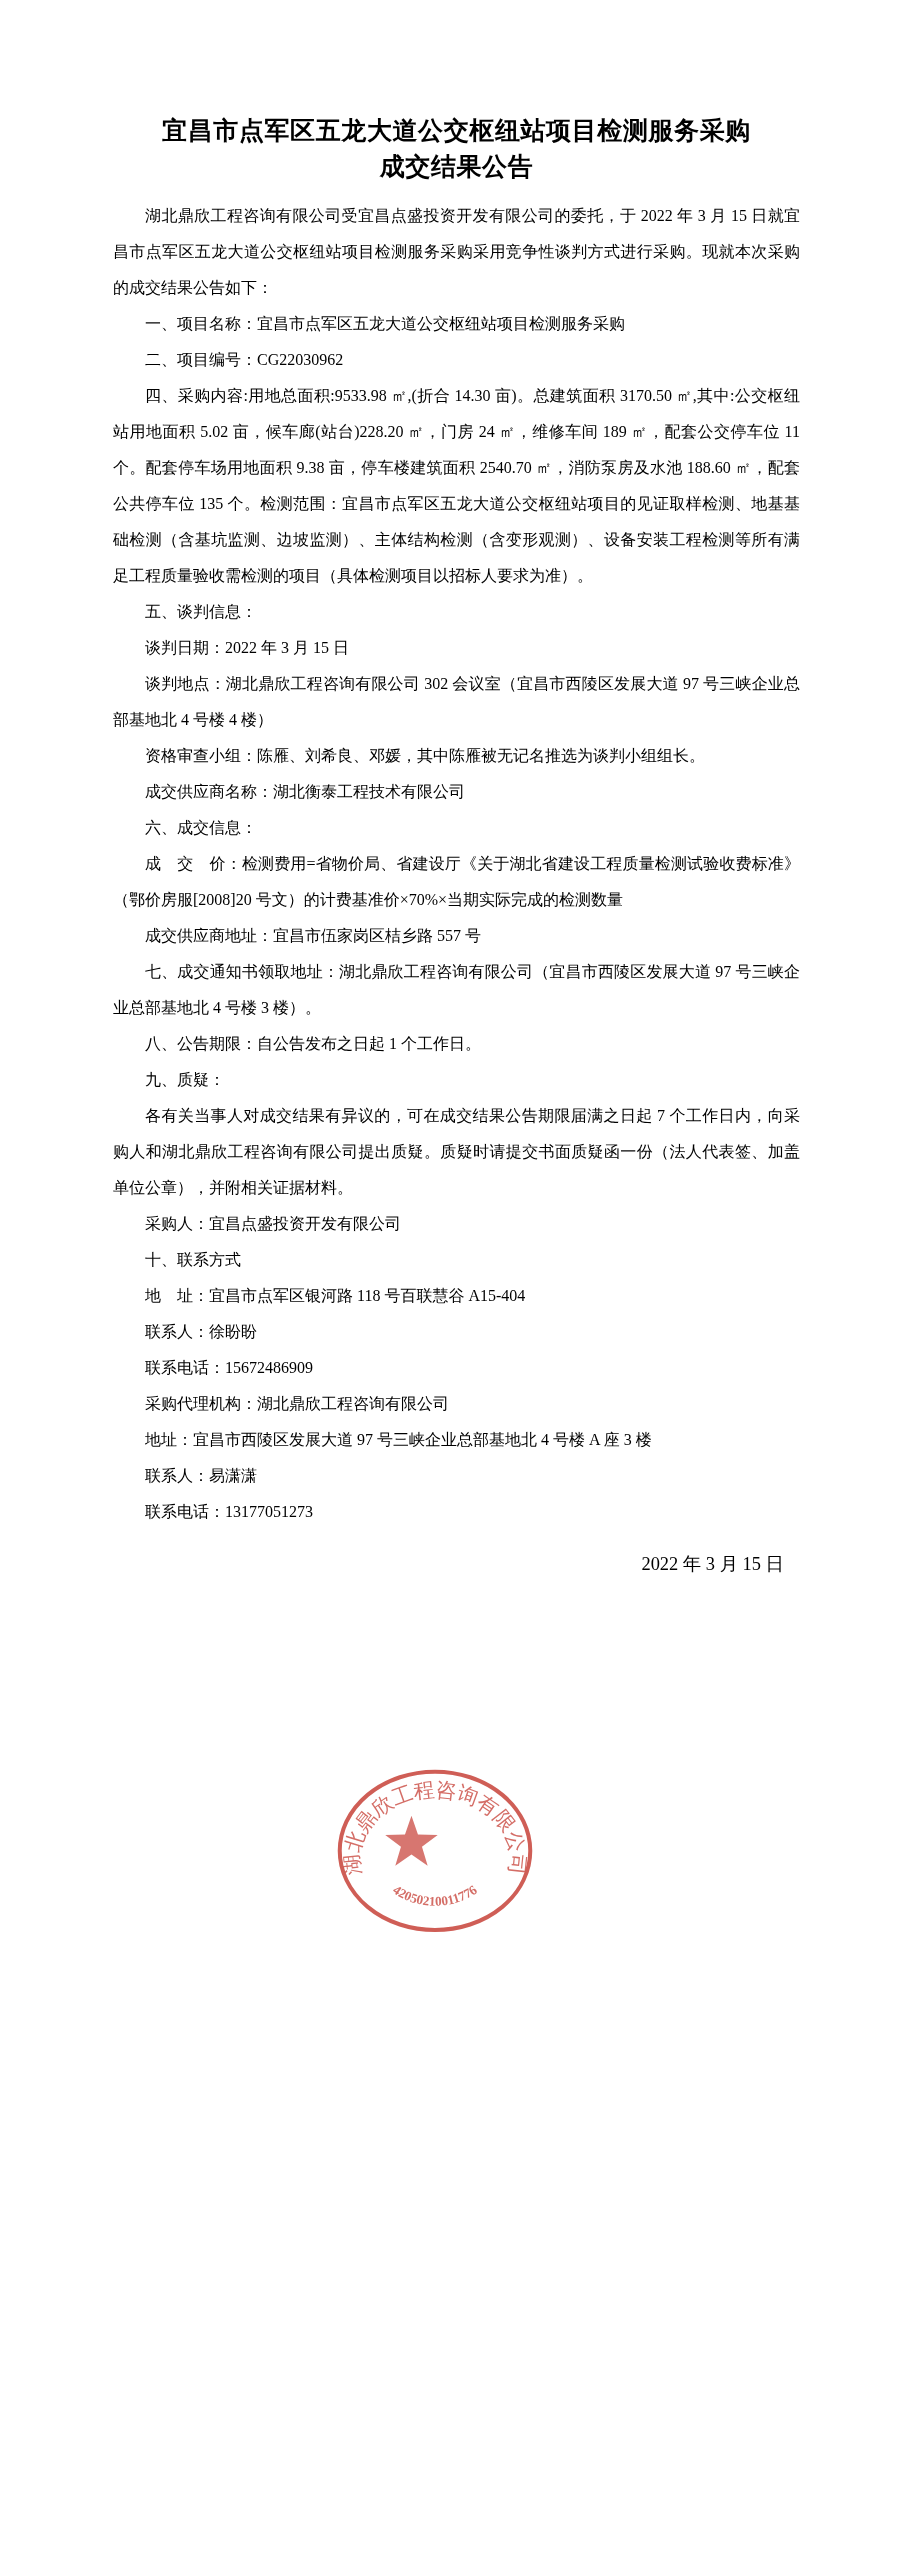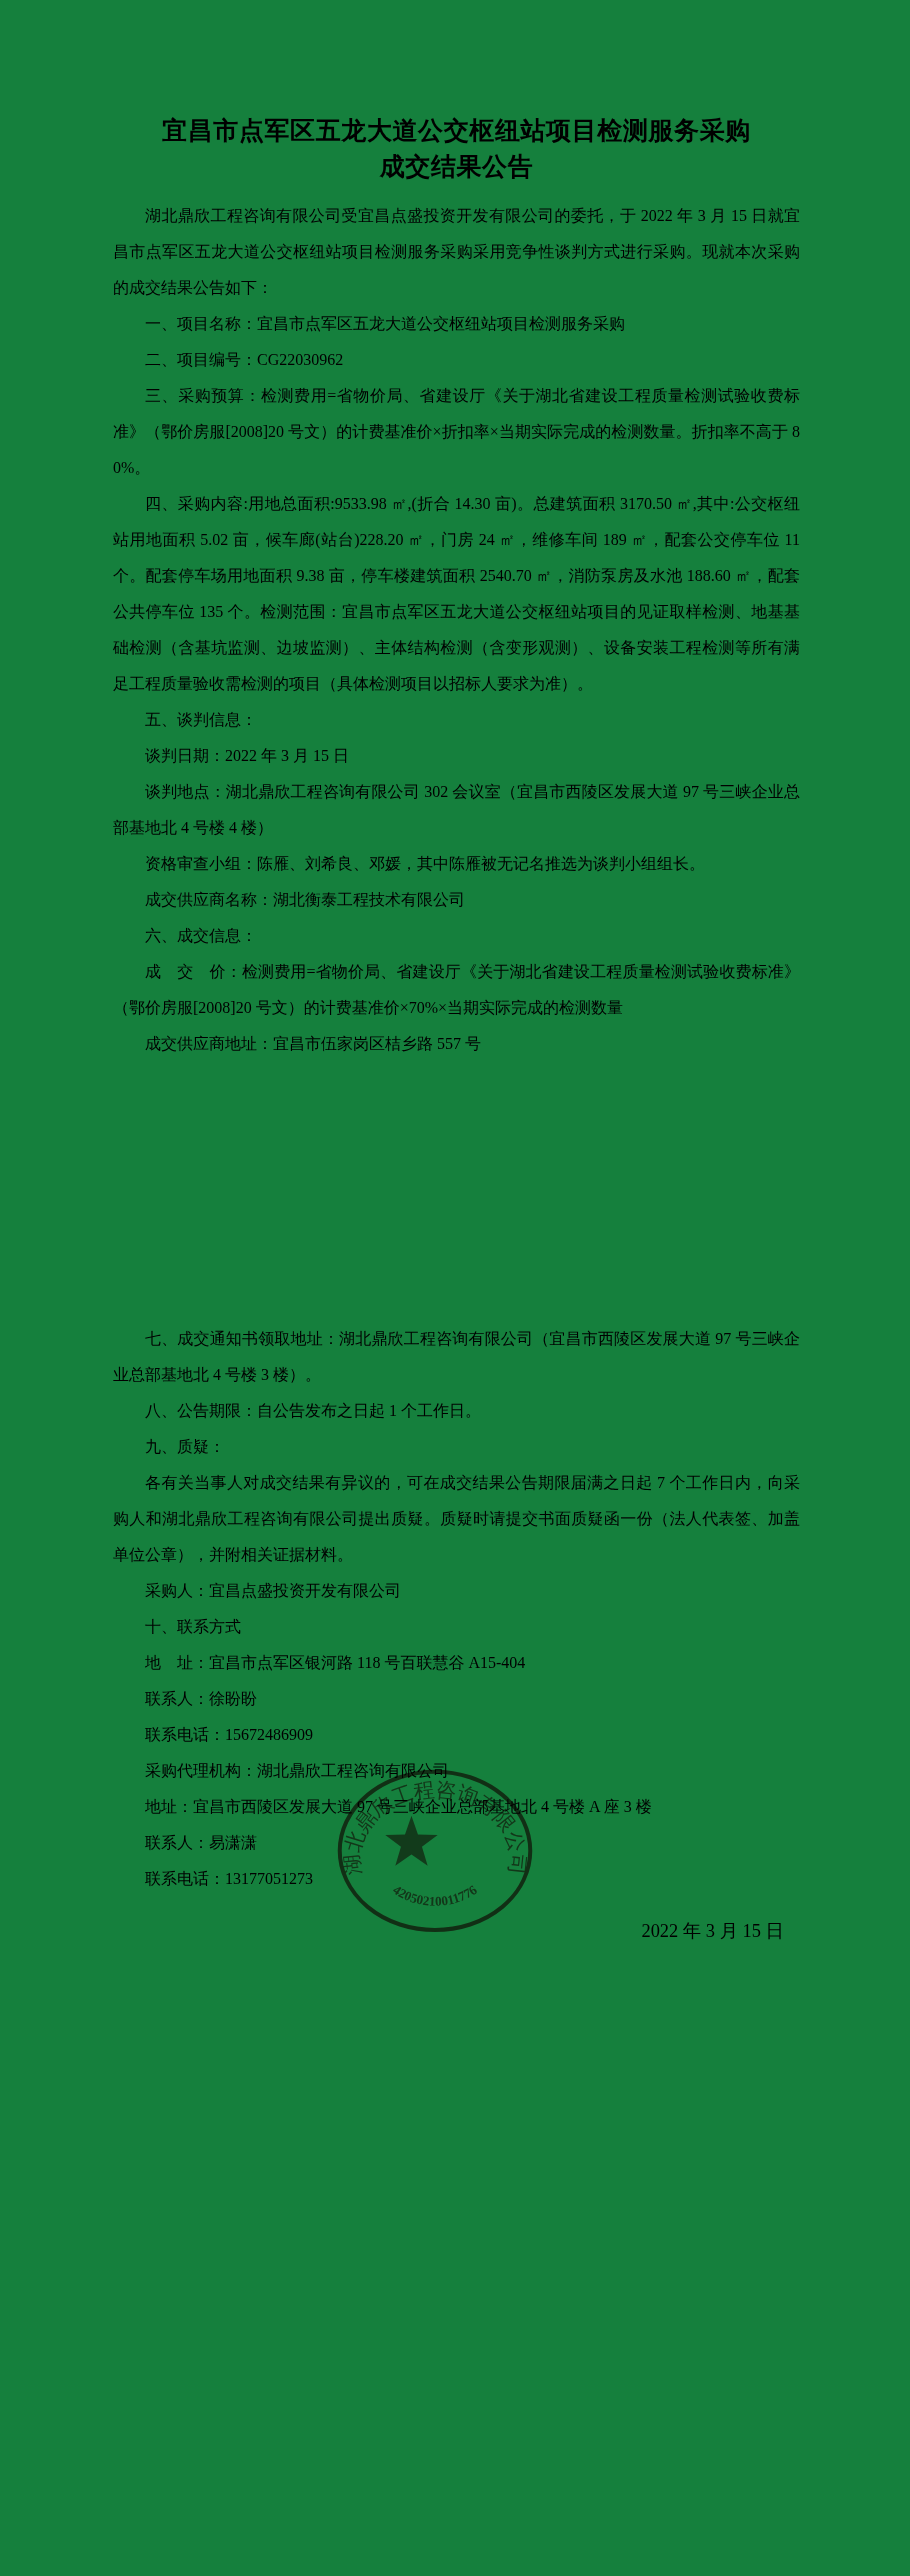--- a/index.html
+++ b/index.html
@@ -1,21 +1,21 @@
 <!DOCTYPE html>
 <html style="font-size:9.2px"><head>
 <meta charset="utf-8">
 <style>
   html,body { margin:0; padding:0; background:#888; }
   .page {
     position: relative;
     width: 910px;
     height: 2576px;
     margin: 0 auto;
-    background: #15803d;
+    background: #ffffff;
     color: #000;
     font-family: "Liberation Serif", "DejaVu Serif", serif;
     overflow: hidden;
   }
   .content {
     padding: 112px 110px 0 113px;
   }
   .doc-title {
     margin: 0 0 14.3px 0;
     font-family: "Liberation Sans", "DejaVu Sans", sans-serif;
@@ -27,21 +27,21 @@
   }
   .doc-title .t-line { display:block; }
   .body-text p.para {
     margin: 0;
     font-size: 16px;
     line-height: 36px;
     text-indent: 2em;
     text-align: justify;
     word-break: break-all;
   }
-  p.para.gap-before { margin-top: 259px; }
+  p.para.gap-before { }
   p.date-line {
     margin: 16px;
     font-size: 18.4px;
     line-height: 36px;
     text-align: right;
     text-indent: 0;
   }
   .seal {
     position: absolute;
     left: 334px;
@@ -61,21 +61,20 @@
 
     <h1 class="doc-title">
       <span class="t-line">宜昌市点军区五龙大道公交枢纽站项目检测服务采购</span>
       <span class="t-line">成交结果公告</span>
     </h1>
 
     <div class="body-text">
         <p class="para">湖北鼎欣工程咨询有限公司受宜昌点盛投资开发有限公司的委托，于 2022 年 3 月 15 日就宜昌市点军区五龙大道公交枢纽站项目检测服务采购采用竞争性谈判方式进行采购。现就本次采购的成交结果公告如下：</p>
         <p class="para">一、项目名称：宜昌市点军区五龙大道公交枢纽站项目检测服务采购</p>
         <p class="para">二、项目编号：CG22030962</p>
-        <p class="para">三、采购预算：检测费用=省物价局、省建设厅《关于湖北省建设工程质量检测试验收费标准》（鄂价房服[2008]20 号文）的计费基准价×折扣率×当期实际完成的检测数量。折扣率不高于 80%。</p>
         <p class="para">四、采购内容:用地总面积:9533.98 ㎡,(折合 14.30 亩)。总建筑面积 3170.50 ㎡,其中:公交枢纽站用地面积 5.02 亩，候车廊(站台)228.20 ㎡，门房 24 ㎡，维修车间 189 ㎡，配套公交停车位 11 个。配套停车场用地面积 9.38 亩，停车楼建筑面积 2540.70 ㎡，消防泵房及水池 188.60 ㎡，配套公共停车位 135 个。检测范围：宜昌市点军区五龙大道公交枢纽站项目的见证取样检测、地基基础检测（含基坑监测、边坡监测）、主体结构检测（含变形观测）、设备安装工程检测等所有满足工程质量验收需检测的项目（具体检测项目以招标人要求为准）。</p>
         <p class="para">五、谈判信息：</p>
         <p class="para">谈判日期：2022 年 3 月 15 日</p>
         <p class="para">谈判地点：湖北鼎欣工程咨询有限公司 302 会议室（宜昌市西陵区发展大道 97 号三峡企业总部基地北 4 号楼 4 楼）</p>
         <p class="para">资格审查小组：陈雁、刘希良、邓媛，其中陈雁被无记名推选为谈判小组组长。</p>
         <p class="para">成交供应商名称：湖北衡泰工程技术有限公司</p>
         <p class="para">六、成交信息：</p>
         <p class="para">成　交　价：检测费用=省物价局、省建设厅《关于湖北省建设工程质量检测试验收费标准》（鄂价房服[2008]20 号文）的计费基准价×70%×当期实际完成的检测数量</p>
         <p class="para">成交供应商地址：宜昌市伍家岗区桔乡路 557 号</p>
         <p class="para gap-before">七、成交通知书领取地址：湖北鼎欣工程咨询有限公司（宜昌市西陵区发展大道 97 号三峡企业总部基地北 4 号楼 3 楼）。</p>

